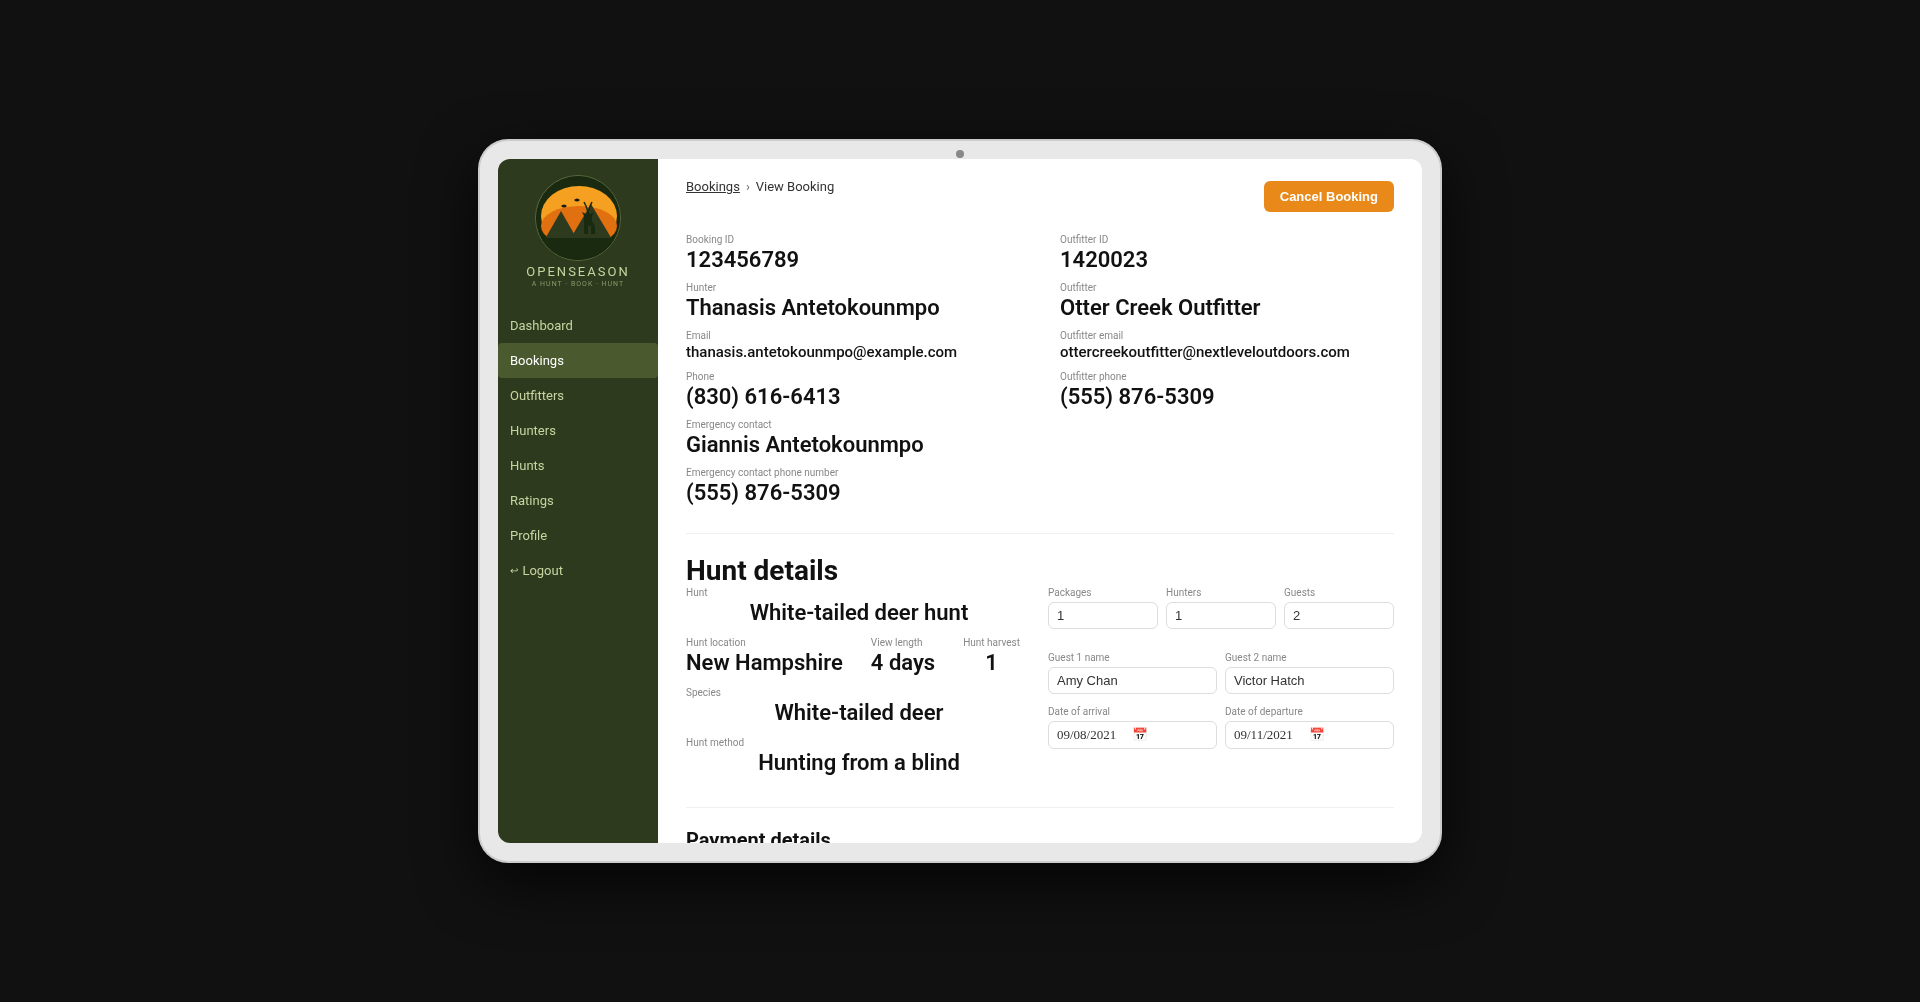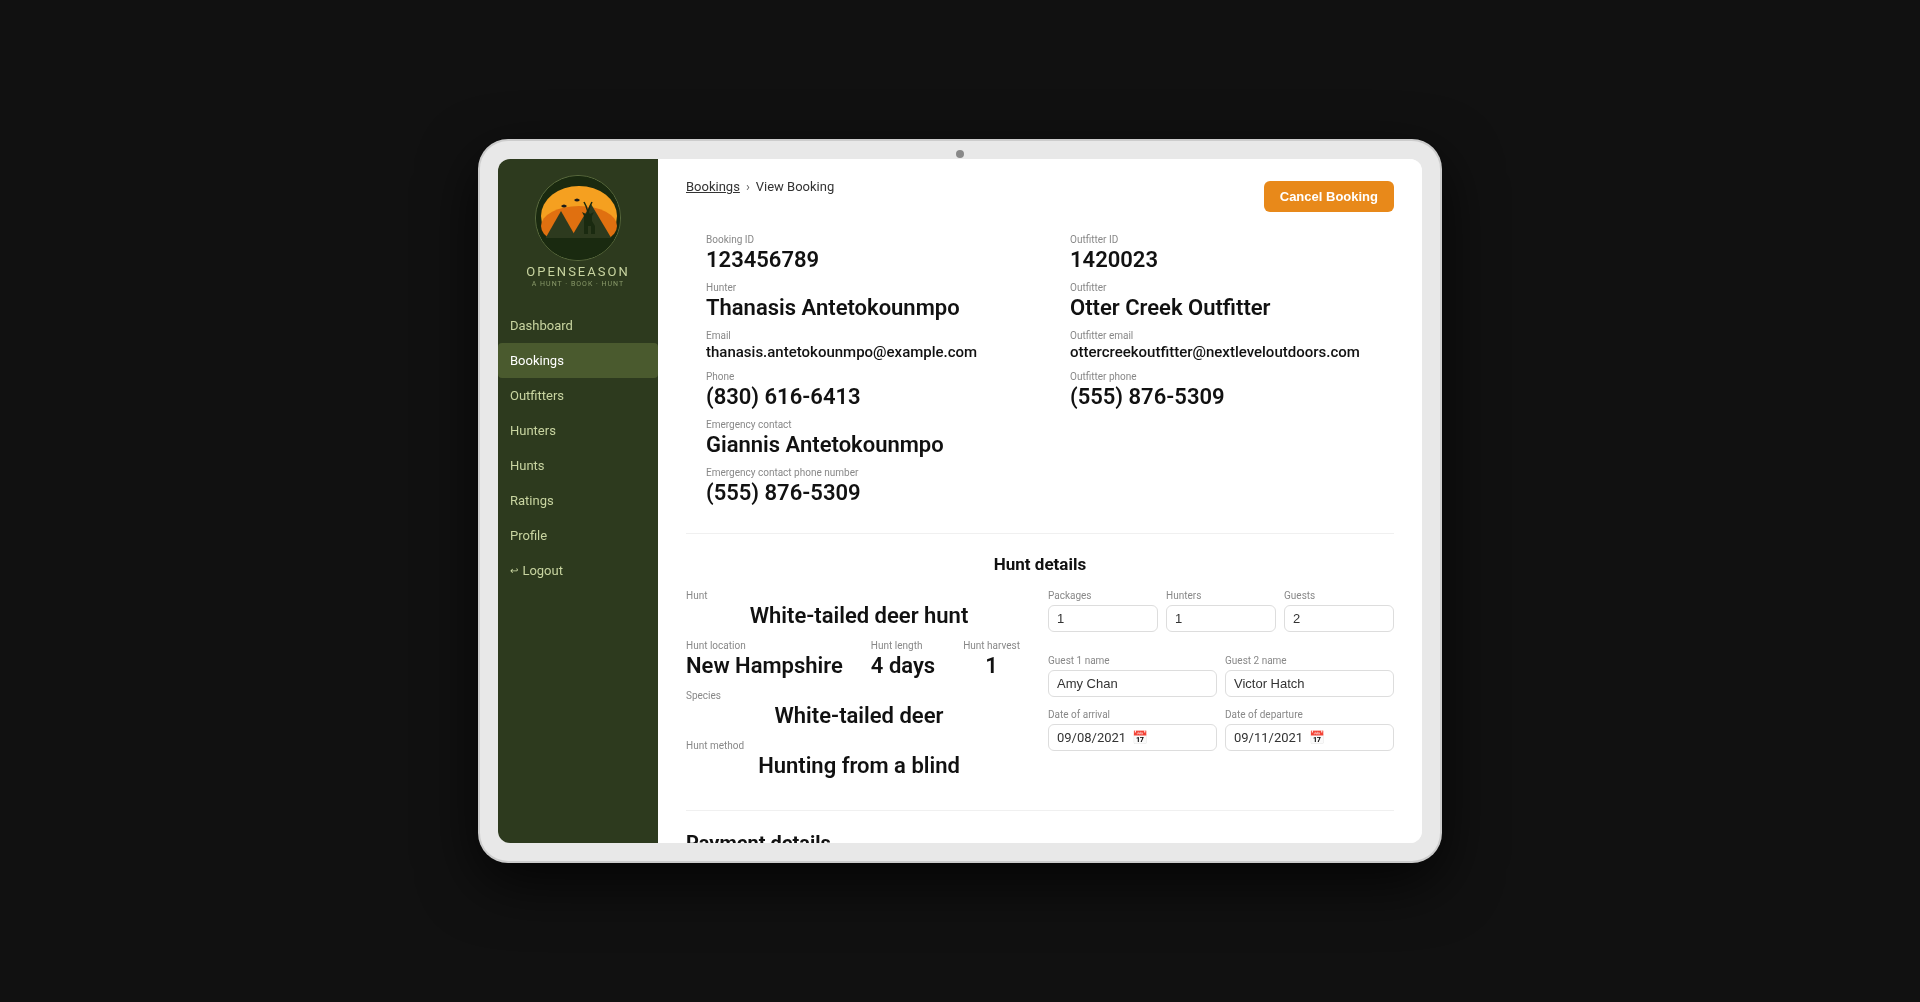--- a/index.html
+++ b/index.html
@@ -123,43 +123,41 @@
     .header-row {
       display: flex;
       align-items: center;
       margin-bottom: 20px;
     }
     .detail-grid {
       display: grid;
       grid-template-columns: 1fr 1fr;
       gap: 14px 40px;
       margin-bottom: 28px;
-      margin-left: 20px;
     }
     .detail-field label {
       display: block;
       font-size: 10px;
       color: #888;
       margin-bottom: 2px;
     }
     .detail-field .value {
       font-size: 15px;
       color: #111;
       font-weight: 500;
     }
     .detail-field .value.large {
       font-size: 22px;
       font-weight: 600;
     }
     .section-title {
-      font-size: 17px;
+      font-size: 28px;
       font-weight: 700;
       color: #111;
-      margin-bottom: 16px;
-      text-align: center;
+      margin-bottom: 0;
     }
     .hunt-layout {
       display: grid;
       grid-template-columns: 1fr 1fr;
       gap: 16px;
     }
     .hunt-left {}
     .hunt-right {}
     .hunt-field {
       margin-bottom: 12px;
@@ -249,20 +247,21 @@
       align-items: center;
       border: 1px solid #ddd;
       border-radius: 6px;
       padding: 5px 8px;
       background: white;
     }
     .date-input-wrapper span {
       flex: 1;
       font-size: 13px;
       color: #333;
+      font-family: Liberation Serif, serif;
     }
     .date-icon {
       color: #888;
       font-size: 12px;
     }
     .divider {
       border: none;
       border-top: 1px solid #f0f0f0;
       margin: 20px 0;
     }
@@ -422,21 +421,21 @@
             <div class="hunt-field">
               <label>Hunt</label>
               <div class="value large">White-tailed deer hunt</div>
             </div>
             <div class="hunt-inline">
               <div class="hunt-field">
                 <label>Hunt location</label>
                 <div class="value large">New Hampshire</div>
               </div>
               <div class="hunt-field">
-                <label>Hunt length</label>
+                <label>View length</label>
                 <div class="value large">4 days</div>
               </div>
               <div class="hunt-field">
                 <label>Hunt harvest</label>
                 <div class="value large">1</div>
               </div>
             </div>
             <div class="hunt-field">
               <label>Species</label>
               <div class="value large">White-tailed deer</div>

